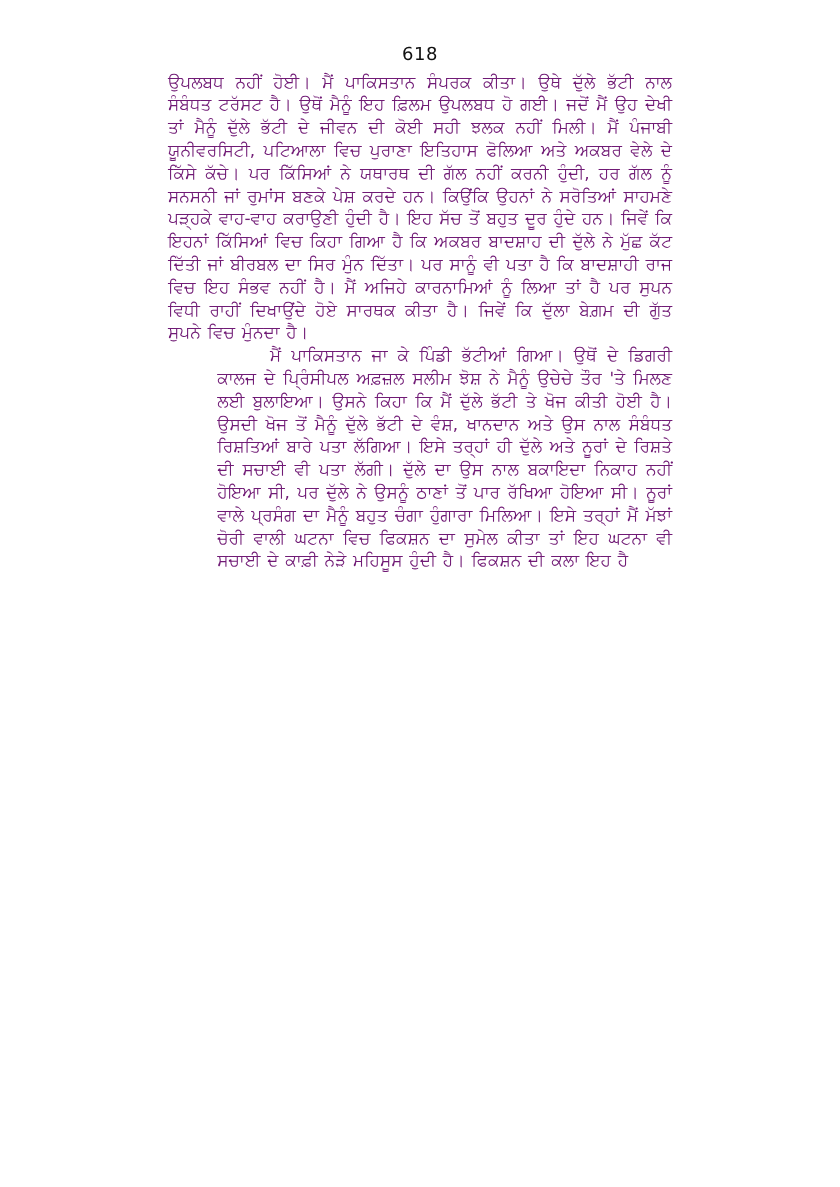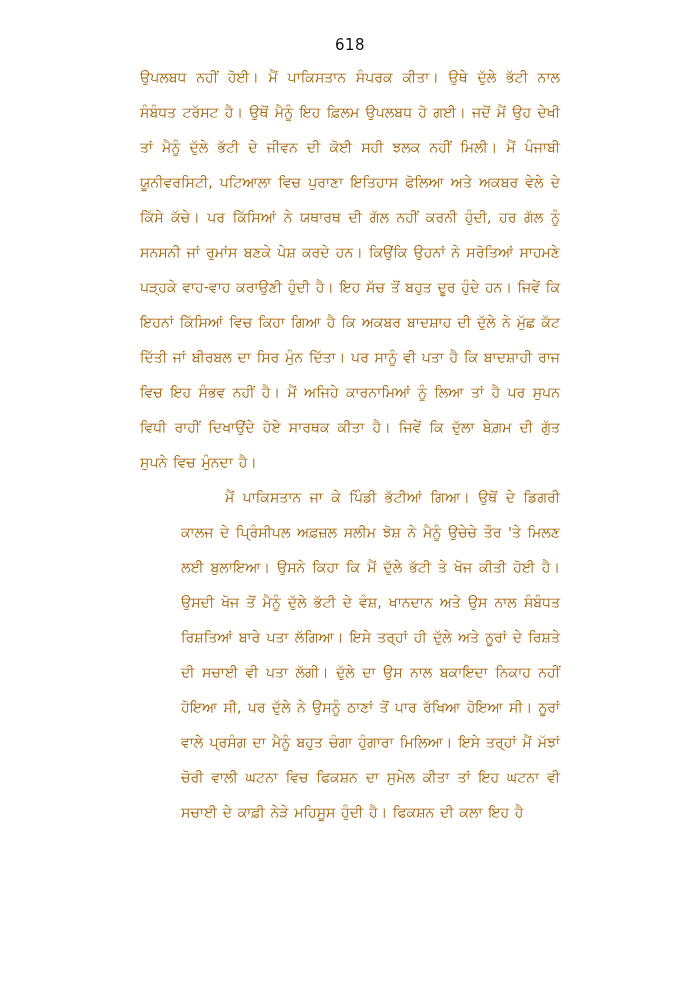--- a/index.html
+++ b/index.html
@@ -34,25 +34,25 @@
   }
   .body-text {
     position: absolute;
     top: 60px;
     left: 140px;
     width: 420px;
   }
   .para {
     margin: 0 0 0 0;
     font-size: 14.1px;
-    line-height: 35px;
+    line-height: 19px;
     text-align: justify;
     text-justify: inter-word;
     word-spacing: 1.2px;
-    color: #a16207;
+    color: #701a75;
     white-space: pre-wrap;
   }
   .para + .para {
     margin-top: 0px;
   }
   .para.indent {
     text-indent: 44px;
     margin-left: 41px;
   }
   

